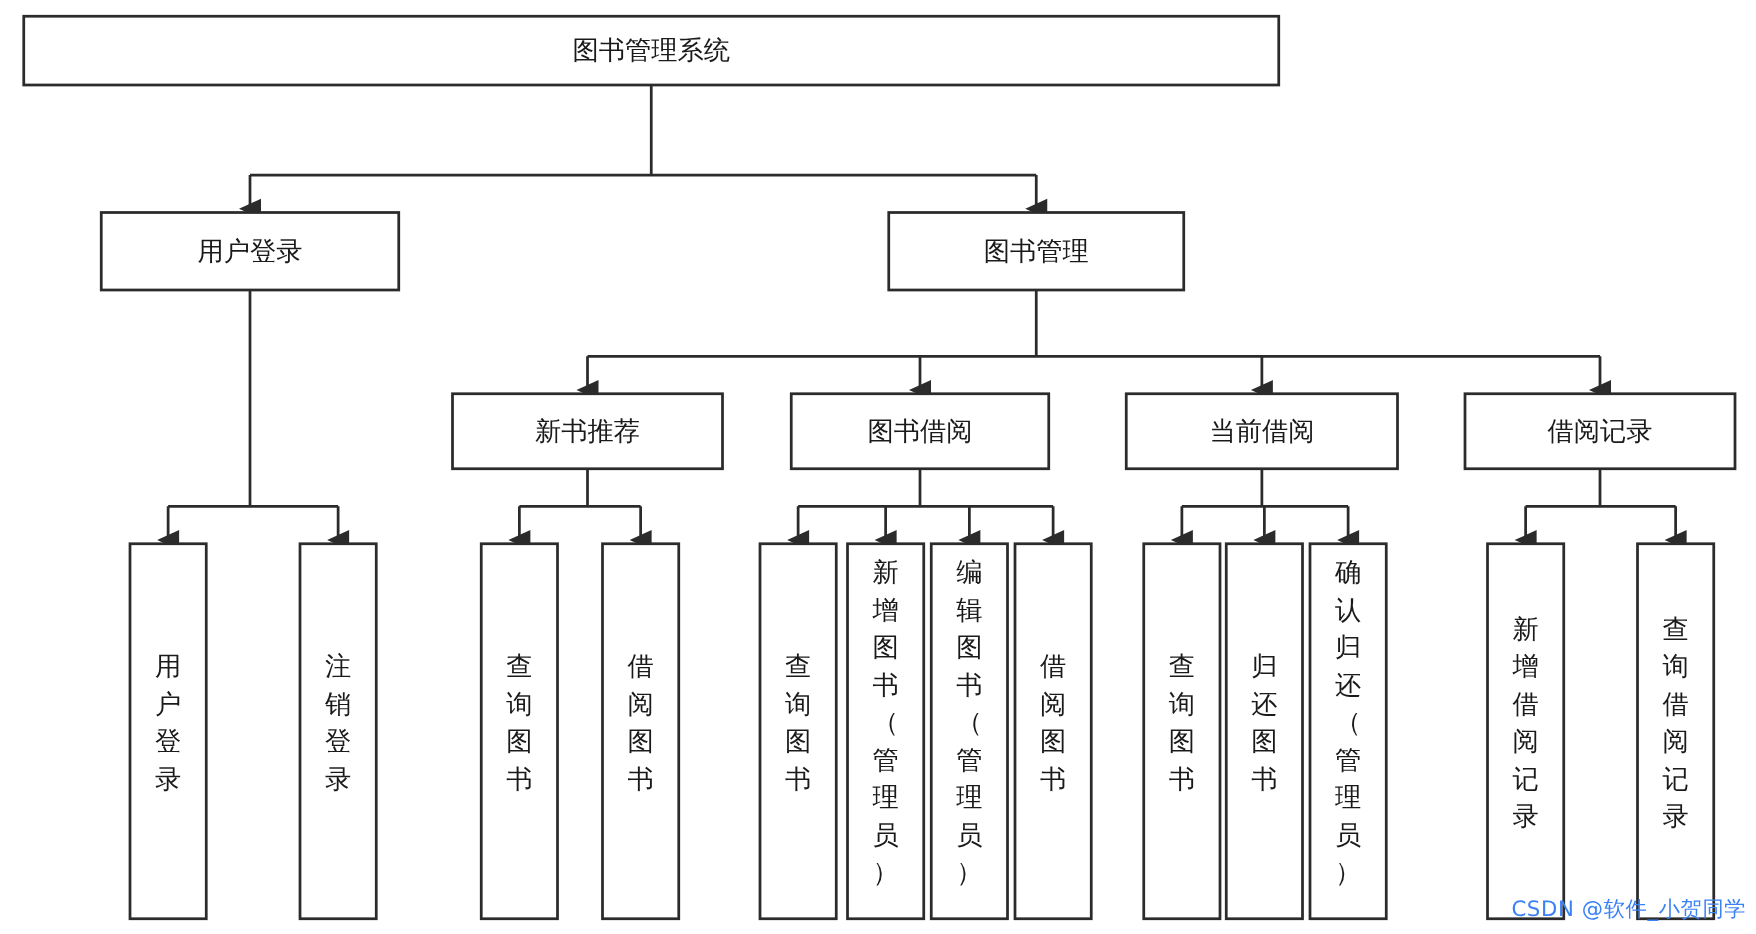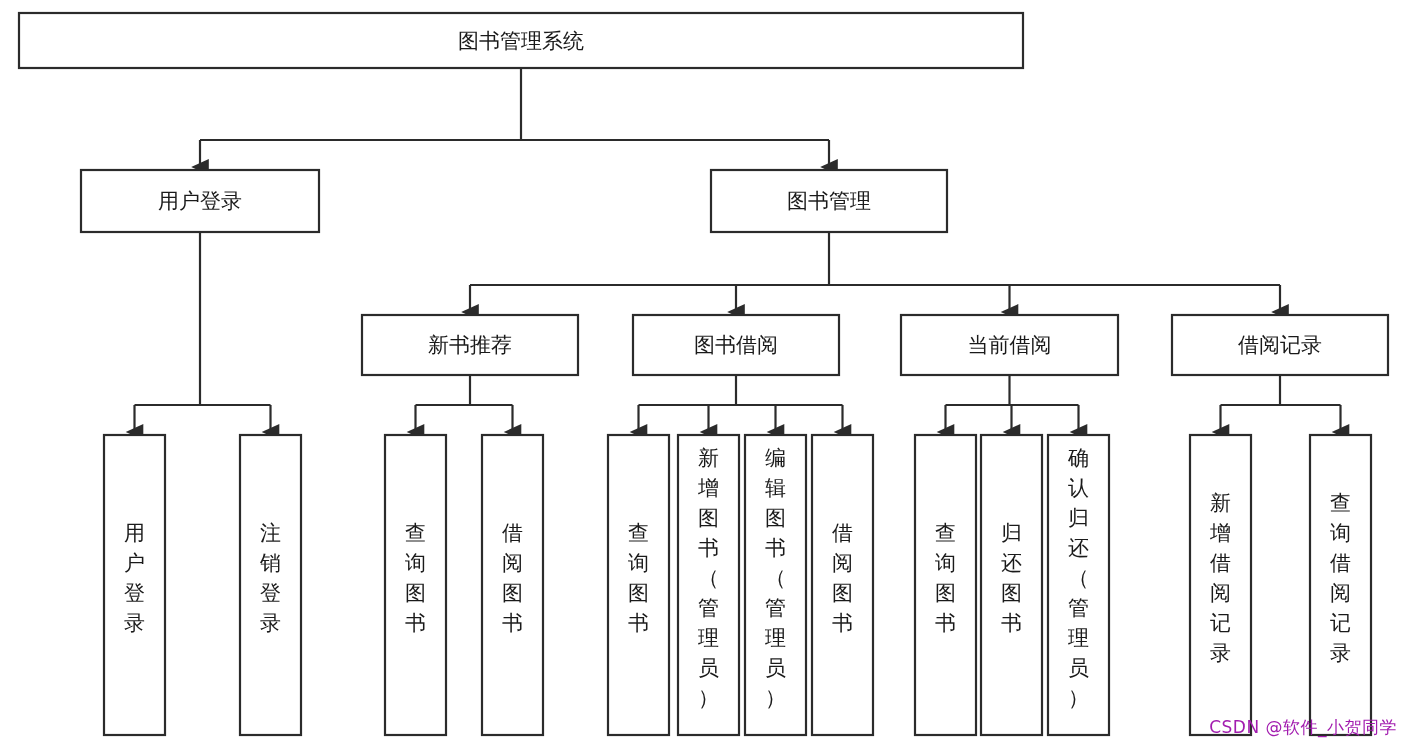--- a/index.html
+++ b/index.html
@@ -50,21 +50,21 @@
     font-size: 21px;
     fill: #1a1a1a;
     text-anchor: middle;
   }
   .watermark {
     position: absolute;
     right: 8px;
     bottom: 8px;
     font-family: "DejaVu Sans", "Liberation Sans", sans-serif;
     font-size: 17px;
-    color: #a21caf;
+    color: #3b82f6;
     letter-spacing: 0.5px;
     white-space: nowrap;
     user-select: none;
   }
 </style>
 </head>
 <body>
 
 <div id="diagram-root">
   <svg class="diagram" viewBox="0 0 1405 747">

